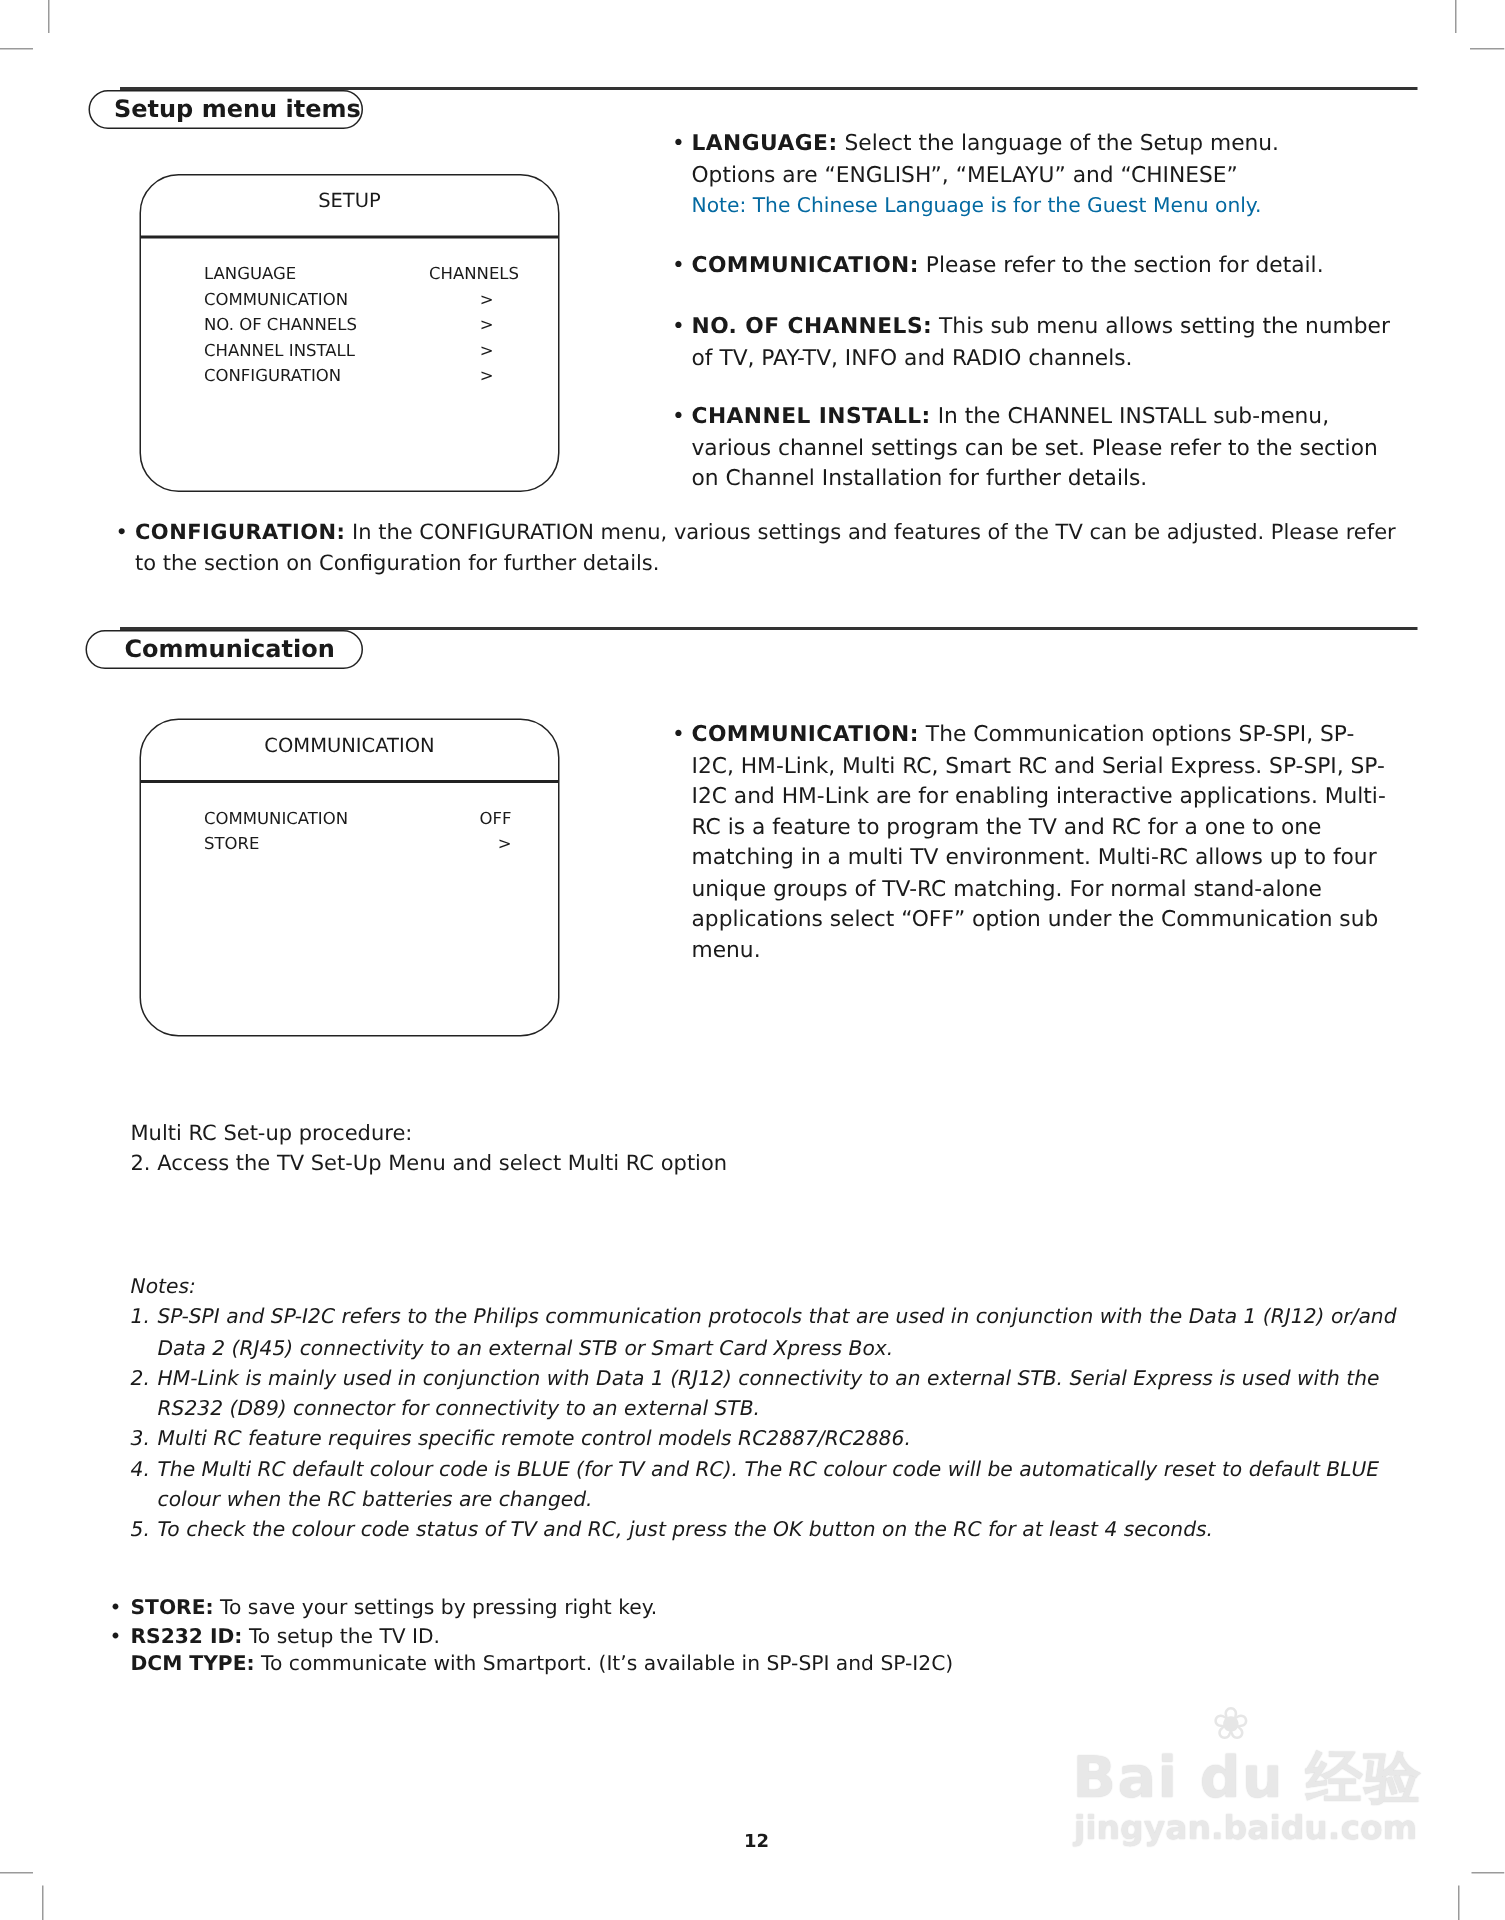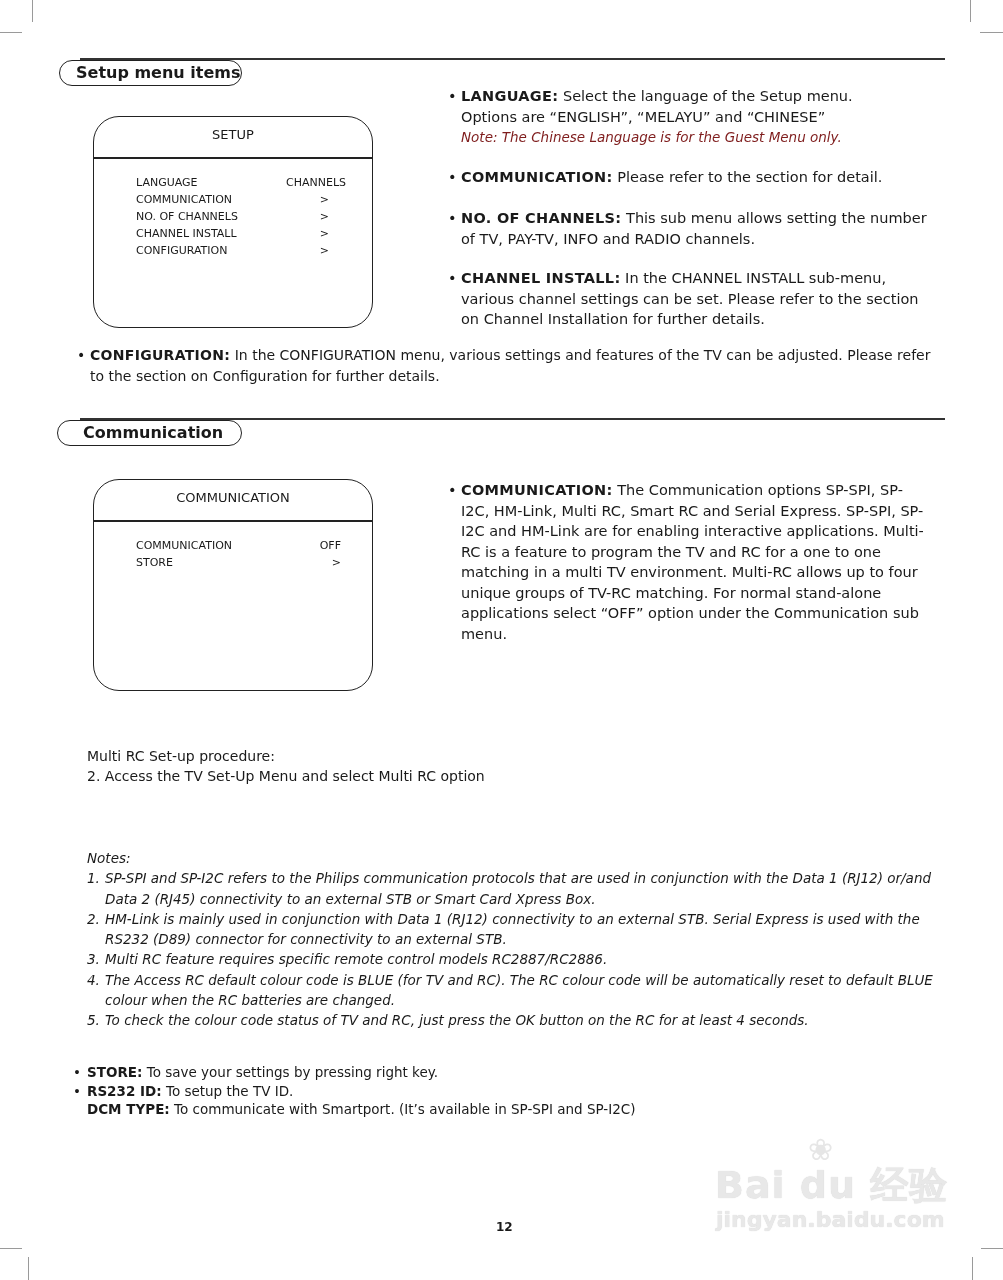--- a/index.html
+++ b/index.html
@@ -10,21 +10,21 @@
   .pill { position:absolute; border:1.5px solid #222; border-radius:16px; height:26px; box-sizing:border-box; font-weight:bold; font-size:16px; line-height:23px; padding-left:16px; }
   .menu { position:absolute; border:1.5px solid #222; border-radius:26px; box-sizing:border-box; }
   .menu .title { position:absolute; left:0; right:0; text-align:center; font-size:13px; }
   .menu .sep { position:absolute; left:0; right:0; height:1.5px; background:#222; }
   .menu .row { position:absolute; left:23px; width:210px; font-size:11px; height:17px; line-height:17px;margin-left:19px; }
   .menu .row .lbl { position:absolute; left:0; }
   .menu .row .val { position:absolute; right:0; text-align:right; }
   .bul { position:absolute; font-size:14.5px; line-height:20.5px; }
   .bul .dot { position:absolute; left:-13px; }
   .bul b { letter-spacing:0.3px; }
-  .note-i { font-style:italic; color:#7f1d1d; font-size:13.5px; }
+  .note-i { color:#0369a1; font-size:13.5px; }
   .body-txt { position:absolute; font-size:14px; line-height:20.3px; }
   .notes { position:absolute; font-size:13.5px; line-height:20.3px; font-style:italic; }
   .notes .n { position:relative; padding-left:18px; }
   .notes .n .num { position:absolute; left:0; }
   .small-bul { position:absolute; font-size:13.5px; line-height:18.5px; }
   .small-bul .item { position:relative; }
   .small-bul .dot { position:absolute; left:-14px; }
   .pageno { position:absolute; font-weight:bold; font-size:12px; }
   .wm { position:absolute; color:#e8e8e8; font-weight:bold; text-shadow:0 0 1px #cfcfcf; }
 </style>
@@ -110,21 +110,21 @@
 <div class="body-txt" style="left:87px;top:746px;width:860px;">
   <div>Multi RC Set-up procedure:</div>
   <div>2. Access the TV Set-Up Menu and select Multi RC option</div>
 </div>
 
 <div class="notes" style="left:87px;top:848px;width:850px;">
   <div>Notes:</div>
   <div class="n"><span class="num">1.</span><span>SP-SPI and SP-I2C refers to the Philips communication protocols that are used in conjunction with the Data 1 (RJ12) or/and Data 2 (RJ45) connectivity to an external STB or Smart Card Xpress Box.</span></div>
   <div class="n"><span class="num">2.</span><span>HM-Link is mainly used in conjunction with Data 1 (RJ12) connectivity to an external STB. Serial Express is used with the RS232 (D89) connector for connectivity to an external STB.</span></div>
   <div class="n"><span class="num">3.</span><span>Multi RC feature requires specific remote control models RC2887/RC2886.</span></div>
-  <div class="n"><span class="num">4.</span><span>The Access RC default colour code is BLUE (for TV and RC). The RC colour code will be automatically reset to default BLUE colour when the RC batteries are changed.</span></div>
+  <div class="n"><span class="num">4.</span><span>The Multi RC default colour code is BLUE (for TV and RC). The RC colour code will be automatically reset to default BLUE colour when the RC batteries are changed.</span></div>
   <div class="n"><span class="num">5.</span><span>To check the colour code status of TV and RC, just press the OK button on the RC for at least 4 seconds.</span></div>
 </div>
 
 <div class="small-bul" style="left:87px;top:1063px;width:700px;">
   <div class="item"><span class="dot">•</span><b>STORE:</b><span> To save your settings by pressing right key.</span></div>
   <div class="item"><span class="dot">•</span><b>RS232 ID:</b><span> To setup the TV ID.</span></div>
   <div class="item"><b>DCM TYPE:</b><span> To communicate with Smartport. (It’s available in SP-SPI and SP-I2C)</span></div>
 </div>
 
 <div class="wm" style="left:715px;top:1160px;font-size:38px;letter-spacing:1px;text-align:right;">Bai du 经验</div>

